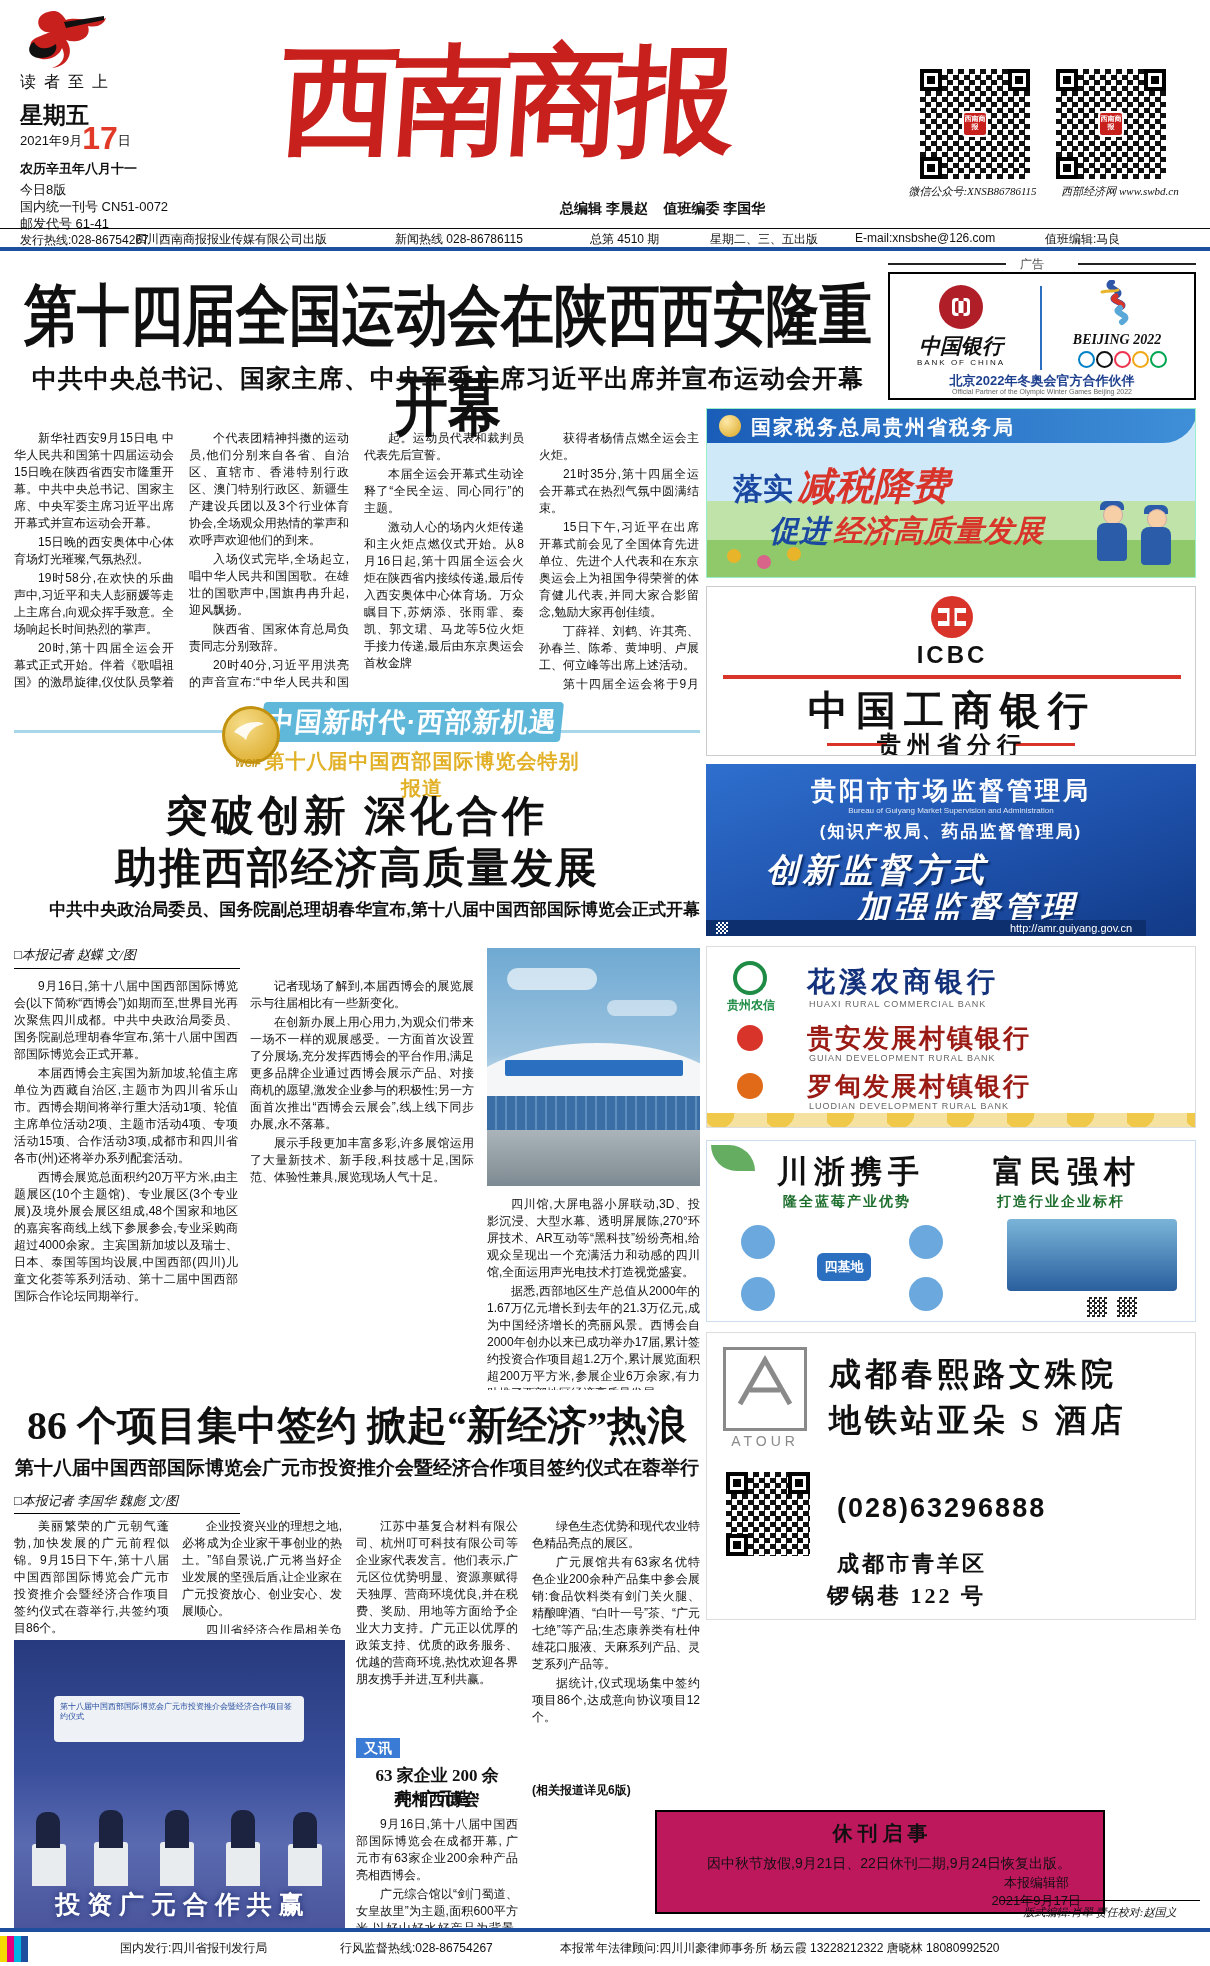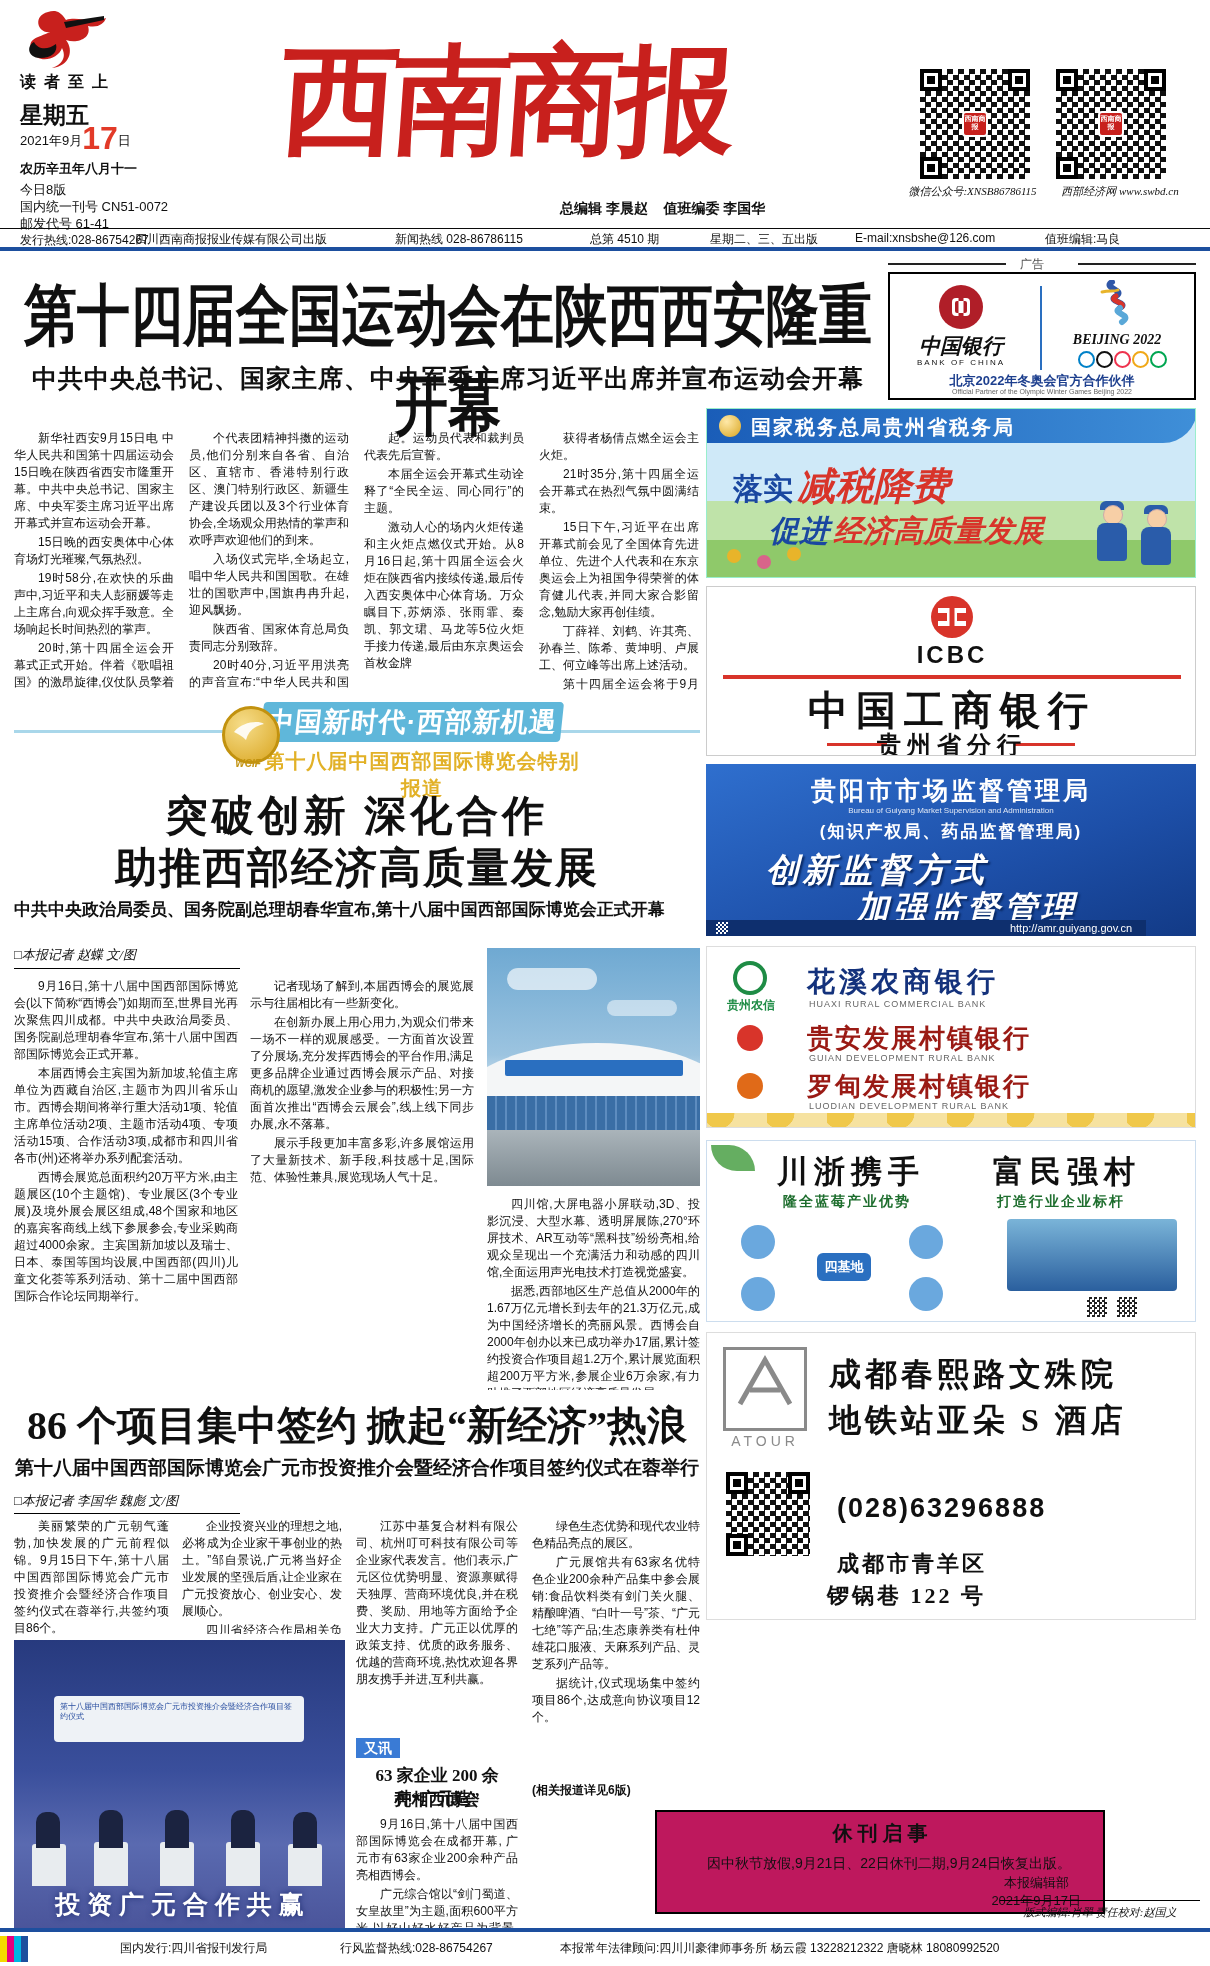--- a/index.html
+++ b/index.html
@@ -34,21 +34,21 @@
 </head>
 <body>
 
 <div class="page">
 
   <svg class="abs" style="left:18px;top:8px" width="90" height="62" viewBox="0 0 90 62">
     <path d="M30 4 C14 8 20 26 32 24 C20 30 8 30 14 44 C20 56 40 52 44 40 C50 52 40 58 34 60 C52 58 56 42 48 32 C60 36 74 30 70 18 C80 20 86 16 88 10 C74 16 60 8 48 12 C42 2 36 2 30 4 Z" fill="#c8201d"></path>
     <path d="M16 34 C8 38 10 50 22 50 C34 50 40 44 38 36 C30 42 20 42 16 34 Z" fill="#111"></path>
     <path d="M46 14 L86 8 L86 12 L48 20 Z" fill="#111"></path>
   </svg>
-  <div class="abs" style="left:20px;top:72px;font-size:16px;font-weight:bold;letter-spacing:8px;">读者至上</div>
+  <div class="abs" style="left:20px;top:72px;font-size:16px;font-weight:normal;letter-spacing:8px;">读者至上</div>
 
   <div class="abs" style="left:20px;top:100px;font-size:23px;font-weight:bold;">星期五</div>
   <div class="abs" style="left:20px;top:132px;font-size:13px;">
     <span>2021年9月</span><span style="color:#e23a28;font-size:32px;font-weight:bold;line-height:13px;vertical-align:-4px;">17</span><span>日</span>
   </div>
   <div class="abs" style="left:20px;top:160px;font-size:13px;font-weight:bold;">农历辛丑年八月十一</div>
   <div class="abs" style="left:20px;top:181px;font-size:13px;">今日8版</div>
   <div class="abs" style="left:20px;top:198px;font-size:13px;">国内统一刊号 CN51-0072</div>
   <div class="abs" style="left:20px;top:215px;font-size:13px;">邮发代号 61-41</div>
   <div class="abs" style="left:20px;top:232px;font-size:12px;">发行热线:028-86754267</div>
@@ -115,21 +115,21 @@
   <div class="abs" style="left:222px;top:706px;width:52px;height:52px;border-radius:50%;background:radial-gradient(circle at 35% 30%,#f6dd8a,#d9a520);border:3px solid #c2920f;z-index:2;"></div>
   <svg class="abs" style="left:232px;top:716px;z-index:3" width="34" height="30" viewBox="0 0 34 30">
     <path d="M2 16 C10 6 26 4 32 8 C22 10 16 16 14 24 C10 20 6 18 2 16 Z" fill="#fff" opacity="0.9"></path>
   </svg>
   <div class="abs" style="left:222px;top:758px;width:52px;text-align:center;font-size:10px;font-weight:bold;color:#c2920f;font-style:italic;z-index:3;">WCIF</div>
   <div class="abs" style="left:262px;top:702px;width:300px;height:40px;background:#5fb7da;border-radius:4px;color:#fff;font-size:27px;font-weight:900;text-align:center;line-height:40px;letter-spacing:1px;z-index:1;transform:skewX(-6deg);">中国新时代·西部新机遇</div>
   <div class="abs" style="left:262px;top:748px;width:320px;font-size:20px;font-weight:bold;color:#e2b127;text-align:center;letter-spacing:1px;">第十八届中国西部国际博览会特别报道</div>
 
   <div class="abs serif" style="left:14px;top:788px;width:686px;text-align:center;font-size:42px;font-weight:900;letter-spacing:4px;">突破创新  深化合作</div>
   <div class="abs serif" style="left:14px;top:840px;width:686px;text-align:center;font-size:42px;font-weight:900;letter-spacing:2px;">助推西部经济高质量发展</div>
-  <div class="abs" style="left:14px;top:898px;width:686px;text-align:left;font-size:17px;font-weight:900;">中共中央政治局委员、国务院副总理胡春华宣布,第十八届中国西部国际博览会正式开幕</div>
+  <div class="abs" style="left:14px;top:898px;width:686px;text-align:right;font-size:17px;font-weight:900;">中共中央政治局委员、国务院副总理胡春华宣布,第十八届中国西部国际博览会正式开幕</div>
   <div class="abs serif" style="left:14px;top:946px;width:226px;font-size:13px;font-style:italic;border-bottom:1px solid #000;padding-bottom:4px;">□本报记者 赵蝶 文/图</div>
 
   <div class="abs col para jt" style="left:14px;top:978px;width:224px;height:412px;">
     <p>9月16日,第十八届中国西部国际博览会(以下简称“西博会”)如期而至,世界目光再次聚焦四川成都。中共中央政治局委员、国务院副总理胡春华宣布,第十八届中国西部国际博览会正式开幕。</p>
       <p>本届西博会主宾国为新加坡,轮值主席单位为西藏自治区,主题市为四川省乐山市。西博会期间将举行重大活动1项、轮值主席单位活动2项、主题市活动4项、专项活动15项、合作活动3项,成都市和四川省各市(州)还将举办系列配套活动。</p>
     <p>西博会展览总面积约20万平方米,由主题展区(10个主题馆)、专业展区(3个专业展)及境外展会展区组成,48个国家和地区的嘉宾客商线上线下参展参会,专业采购商超过4000余家。主宾国新加坡以及瑞士、日本、泰国等国均设展,中国西部(四川)儿童文化荟等系列活动、第十二届中国西部国际合作论坛同期举行。</p>
   </div>
   <div class="abs col para jt" style="left:250px;top:978px;width:224px;height:412px;">
     <p>记者现场了解到,本届西博会的展览展示与往届相比有一些新变化。</p>
       <p>在创新办展上用心用力,为观众们带来一场不一样的观展感受。一方面首次设置了分展场,充分发挥西博会的平台作用,满足更多品牌企业通过西博会展示产品、对接商机的愿望,激发企业参与的积极性;另一方面首次推出“西博会云展会”,线上线下同步办展,永不落幕。</p>

